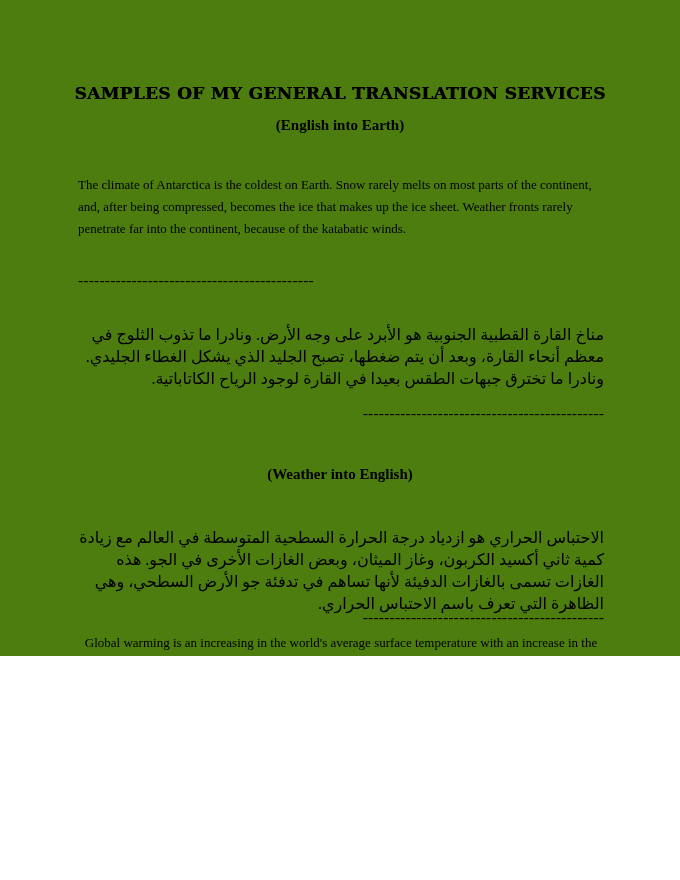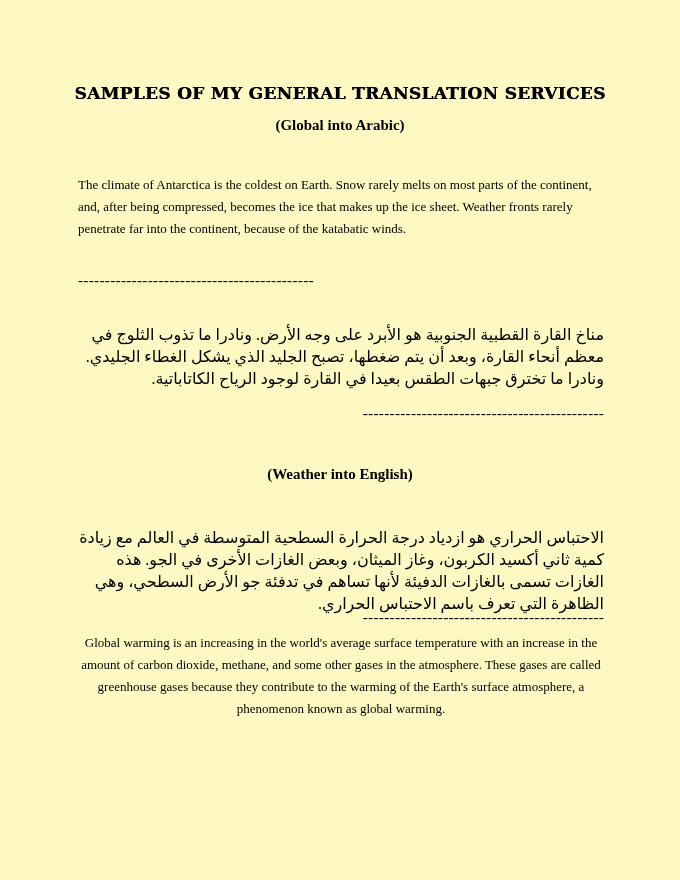--- a/index.html
+++ b/index.html
@@ -3,22 +3,22 @@
 <meta charset="utf-8">
 <style>
   html, body {
     margin: 0;
     padding: 0;
     background: #ffffff;
   }
   .page {
     position: relative;
     width: 680px;
-    height: 880px;
-    background: #fef9c3;
+    height: 656px;
+    background: #4d7c0f;
     color: #000000;
     font-family: "Liberation Serif", "DejaVu Serif", serif;
     overflow: hidden;
   }
   .doc-title {
     position: absolute;
     top: 83px;
     left: 0;
     width: 680px;
     text-align: center;
@@ -71,21 +71,21 @@
   .sep-right-1 { top: 402px; text-align: right; }
   .sep-right-2 { top: 606px; text-align: right; }
 </style>
 </head>
 <body>
 
 <div class="page">
 
   <div class="doc-title">SAMPLES OF MY GENERAL TRANSLATION SERVICES</div>
 
-  <div class="section-heading heading-en-ar">(Global into Arabic)</div>
+  <div class="section-heading heading-en-ar">(English into Earth)</div>
 
   <div class="para para-en-1">The climate of Antarctica is the coldest on Earth. Snow rarely melts on most parts of the continent, and, after being compressed, becomes the ice that makes up the ice sheet. Weather fronts rarely penetrate far into the continent, because of the katabatic winds.</div>
 
   <div class="separator sep-left">--------------------------------------------</div>
 
   <div class="para para-ar para-ar-1" dir="rtl">مناخ القارة القطبية الجنوبية هو الأبرد على وجه الأرض. ونادرا ما تذوب الثلوج في معظم أنحاء القارة، وبعد أن يتم ضغطها، تصبح الجليد الذي يشكل الغطاء الجليدي. ونادرا ما تخترق جبهات الطقس بعيدا في القارة لوجود الرياح الكاتاباتية.</div>
 
   <div class="separator sep-right-1">---------------------------------------------</div>
 
   <div class="section-heading heading-ar-en">(Weather into English)</div>

